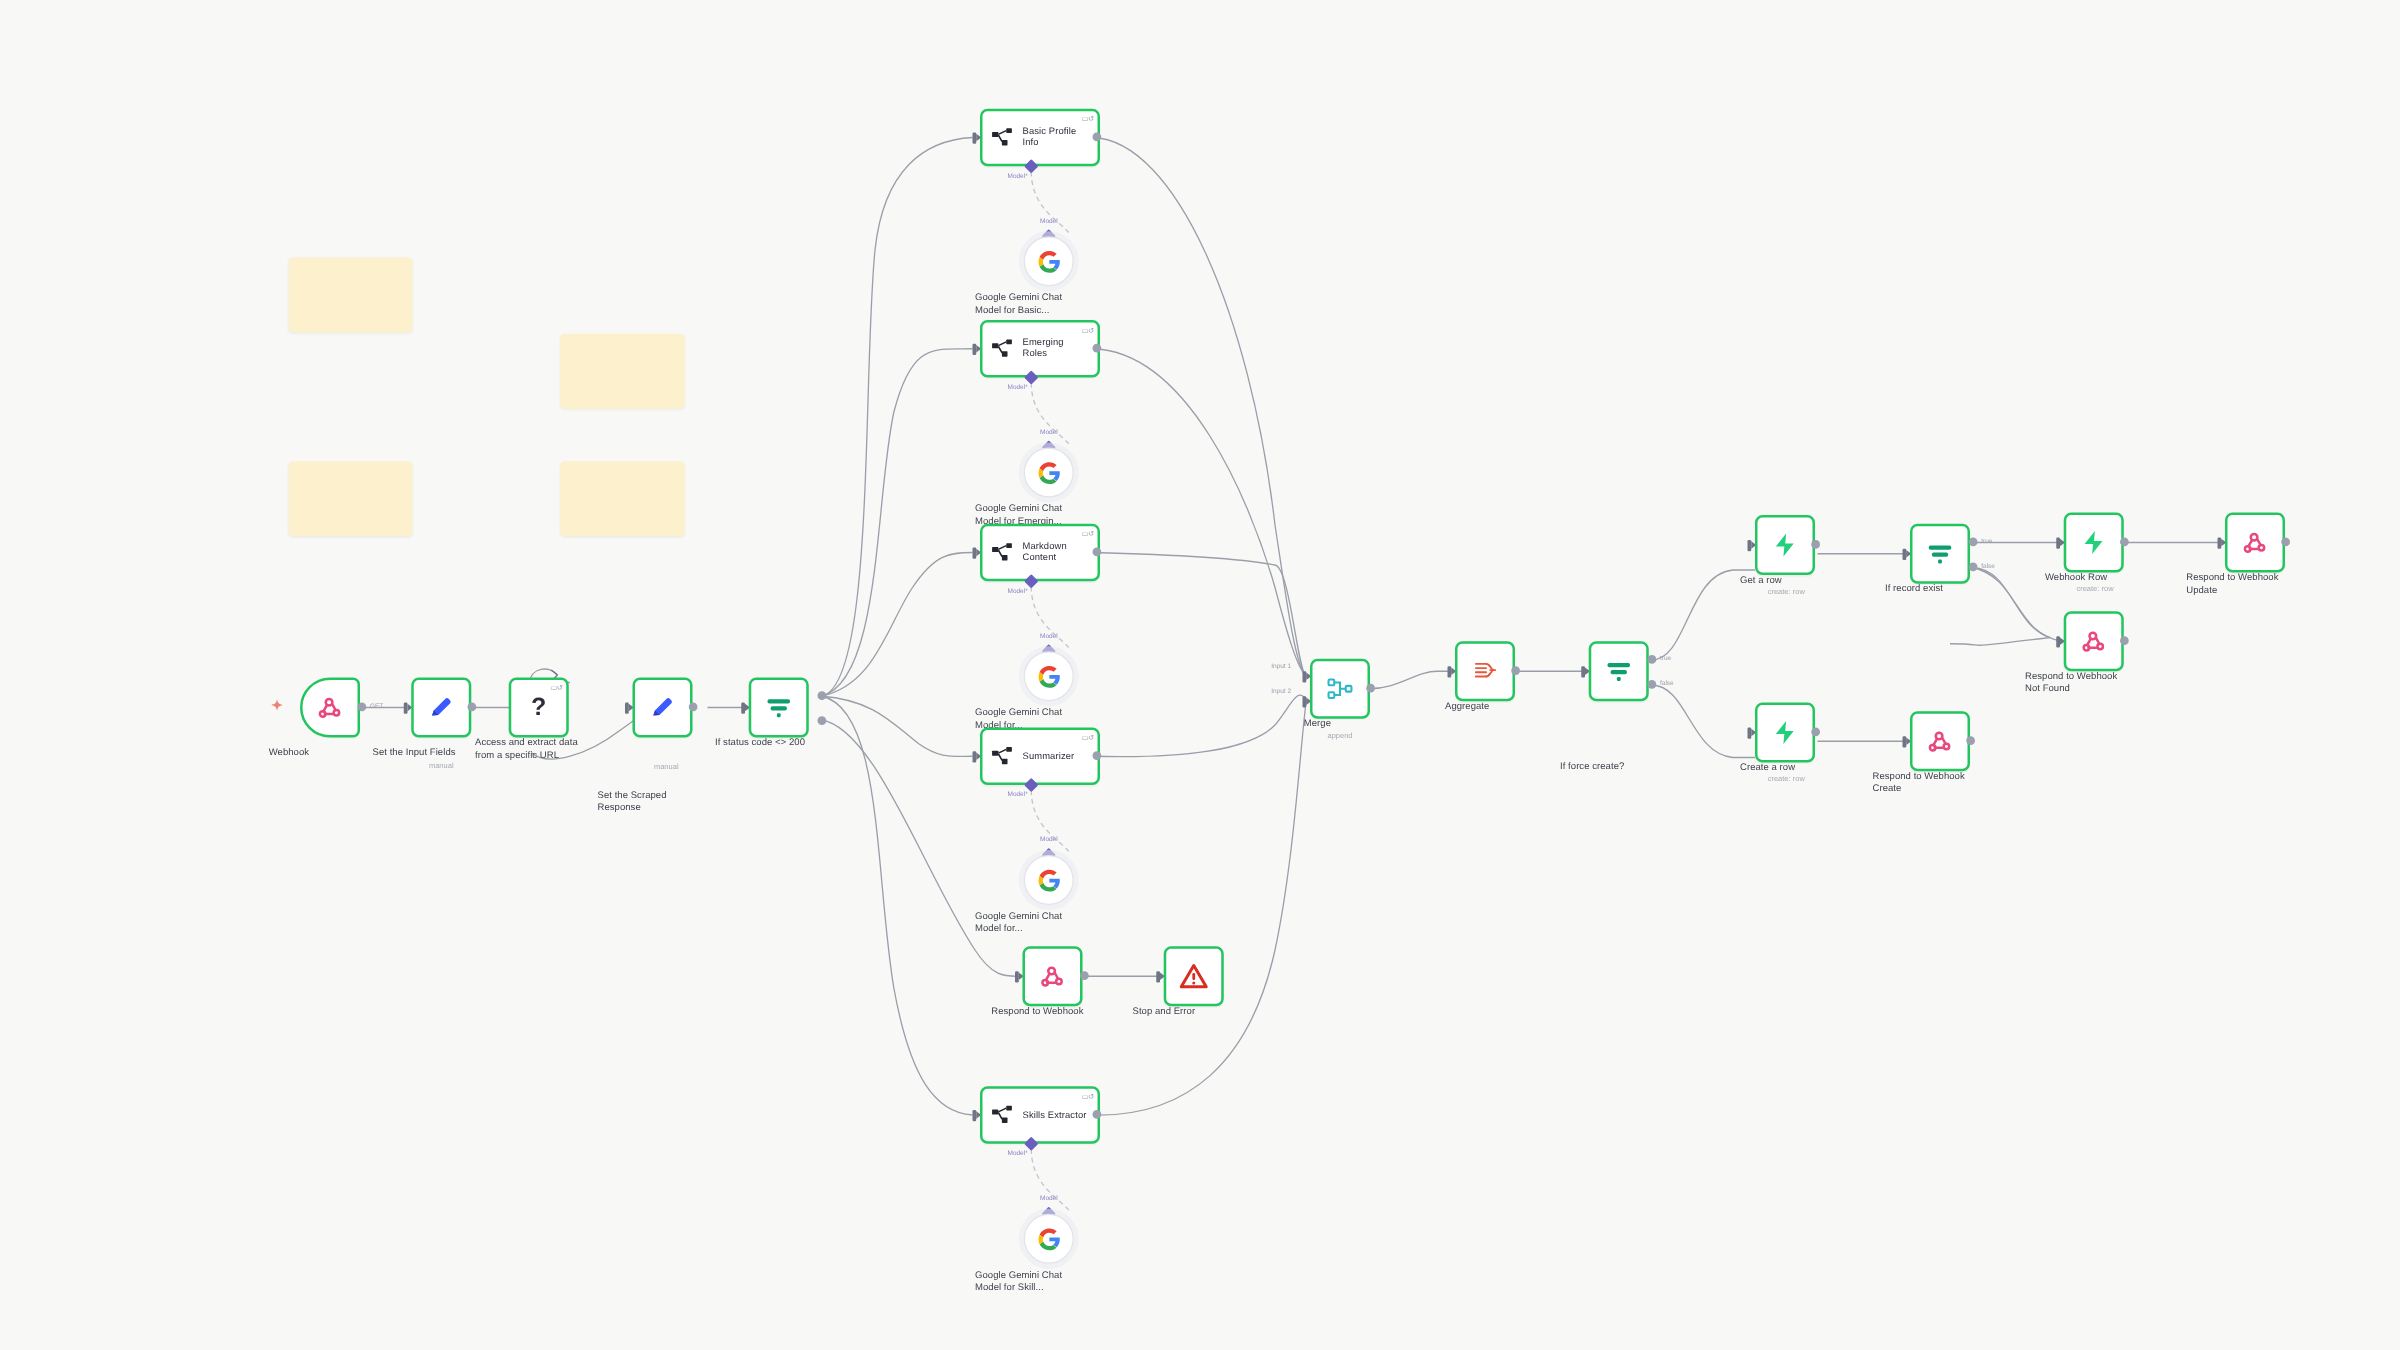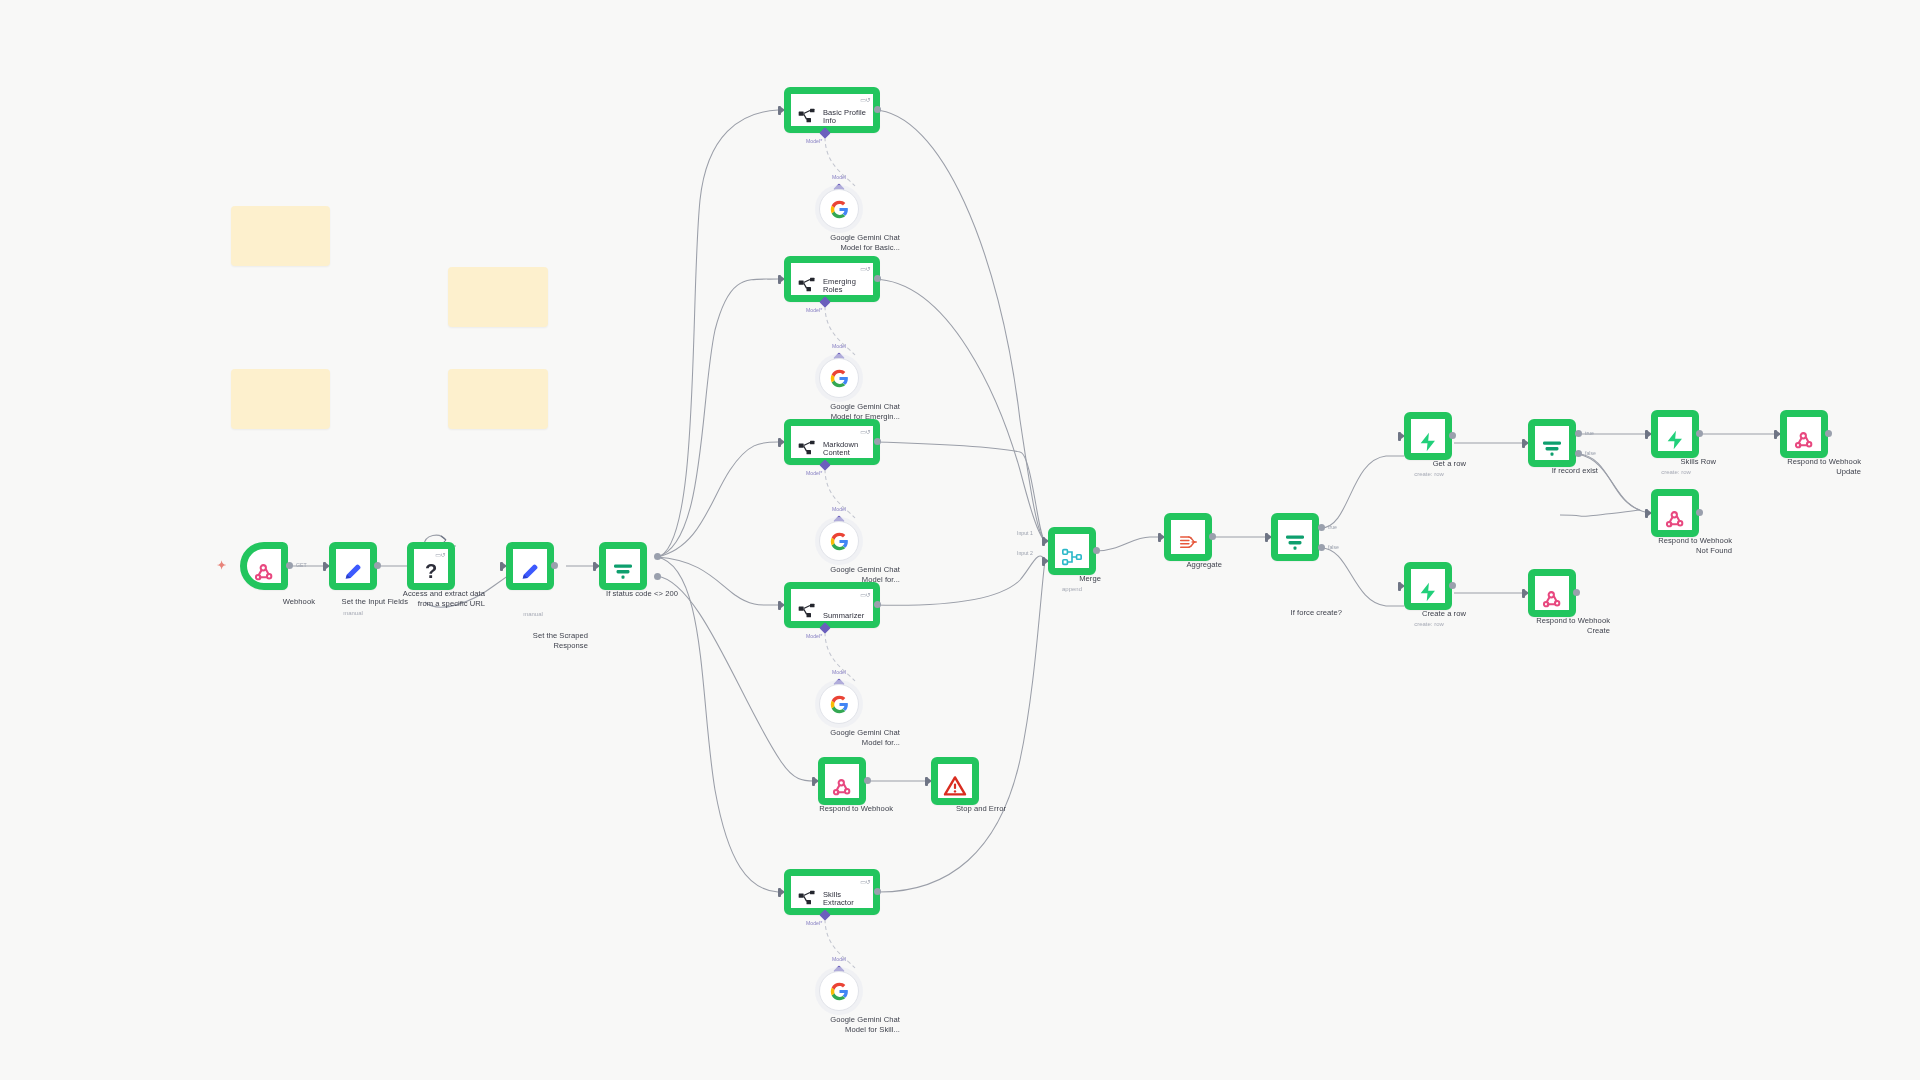--- a/index.html
+++ b/index.html
@@ -24,43 +24,43 @@
   .sticky {
     position: absolute;
     background: #fdf0cd;
     border-radius: 4px;
     box-shadow: 0 1px 2px rgba(0,0,0,0.05);
   }
   
   .node {
     position: absolute;
     display: flex;
-    align-items: flex-end;
+    align-items: center;
     justify-content: center;
     background: #ffffff;
-    border: 7px solid #22c55e;
+    border: 2px solid #22c55e;
     border-radius: 6px;
     box-shadow: 0 1px 1px rgba(0,0,0,0.04);
   }
   .node.square { width: 48px; height: 48px; }
   .node.wide   { width: 96px; height: 46px; padding: 0 6px; justify-content: flex-start; gap: 6px; }
   .node.trigger {
     width: 48px; height: 48px;
     border-top-left-radius: 26px;
     border-bottom-left-radius: 26px;
   }
   .node .ttl {
     font-size: 7.5px;
     color: #2d2e3a;
     line-height: 1.15;
     letter-spacing: 0.1px;
   }
   .nlabel {
     position: absolute;
-    text-align: right;
+    text-align: left;
     font-size: 7.6px;
     color: #3c3f4a;
     line-height: 1.3;
     white-space: pre-line;
     letter-spacing: 0.05px;
     pointer-events: none;
   }
   .nsub {
     position: absolute;
     text-align: center;
@@ -525,21 +525,21 @@
   <div class="nlabel" style="left:1498px; top:616px; width:112px;">Respond to Webhook
 Create</div>
 
   <div class="port in" style="left:1645px; top:430px;"></div>
   <div class="node square" style="left:1651px; top:410px;">
     <svg class="gi" width="22" height="22" viewBox="0 0 24 24">
       <path d="M13 2 L4 13.4 H11.4 L10.6 22 L19.6 10.6 H12.2 Z" fill="#21d07a"></path>
     </svg>
   </div>
   <div class="port" style="left:1696px; top:430px;"></div>
-  <div class="nlabel" style="left:1636px; top:457px; width:80px;">Skills Row</div>
+  <div class="nlabel" style="left:1636px; top:457px; width:80px;">Webhook Row</div>
   <div class="nsub" style="left:1636px; top:469px; width:80px;">create: row</div>
 
   <div class="port in" style="left:1645px; top:509px;"></div>
   <div class="node square" style="left:1651px; top:489px;">
     <svg class="gi" width="22" height="22" viewBox="0 0 24 24">
       <g fill="none" stroke="#e8487f" stroke-width="2.2" stroke-linecap="round">
         <path d="M9 10.5 L6.2 15.4"></path>
           <path d="M14.2 9.4 L17 14.4"></path>
           <path d="M7.4 17.6 L14.2 17.6"></path>
       </g>

